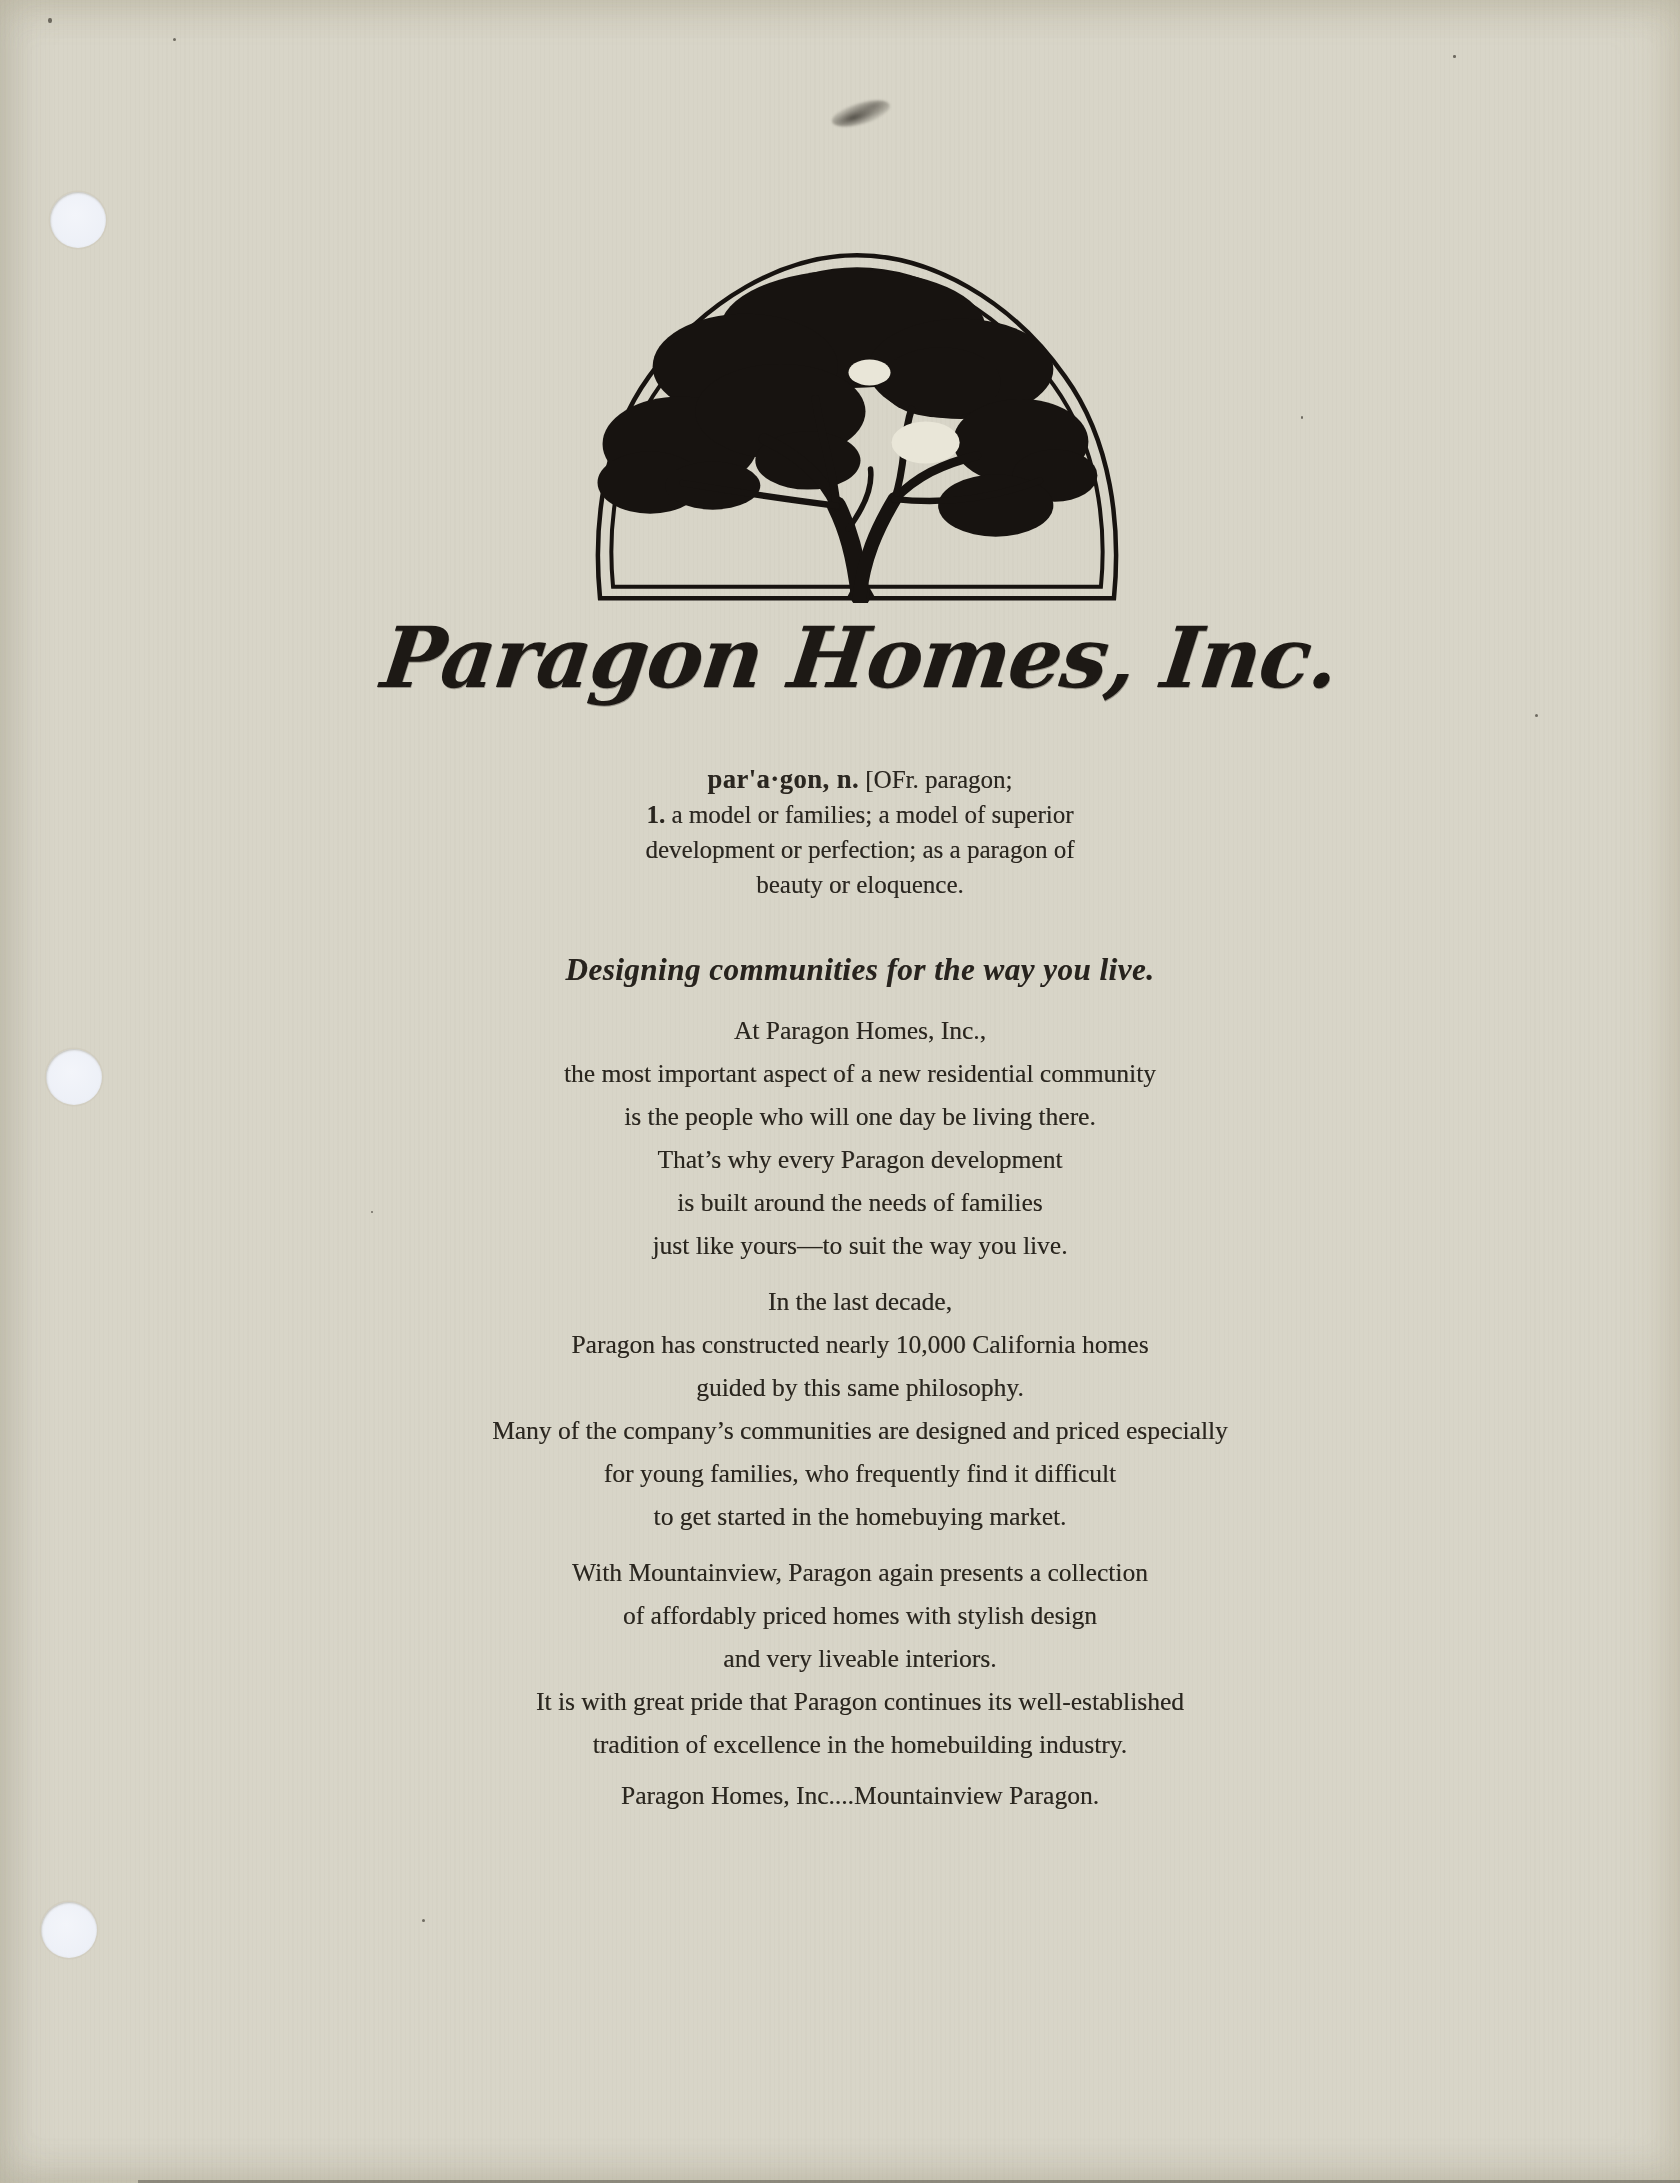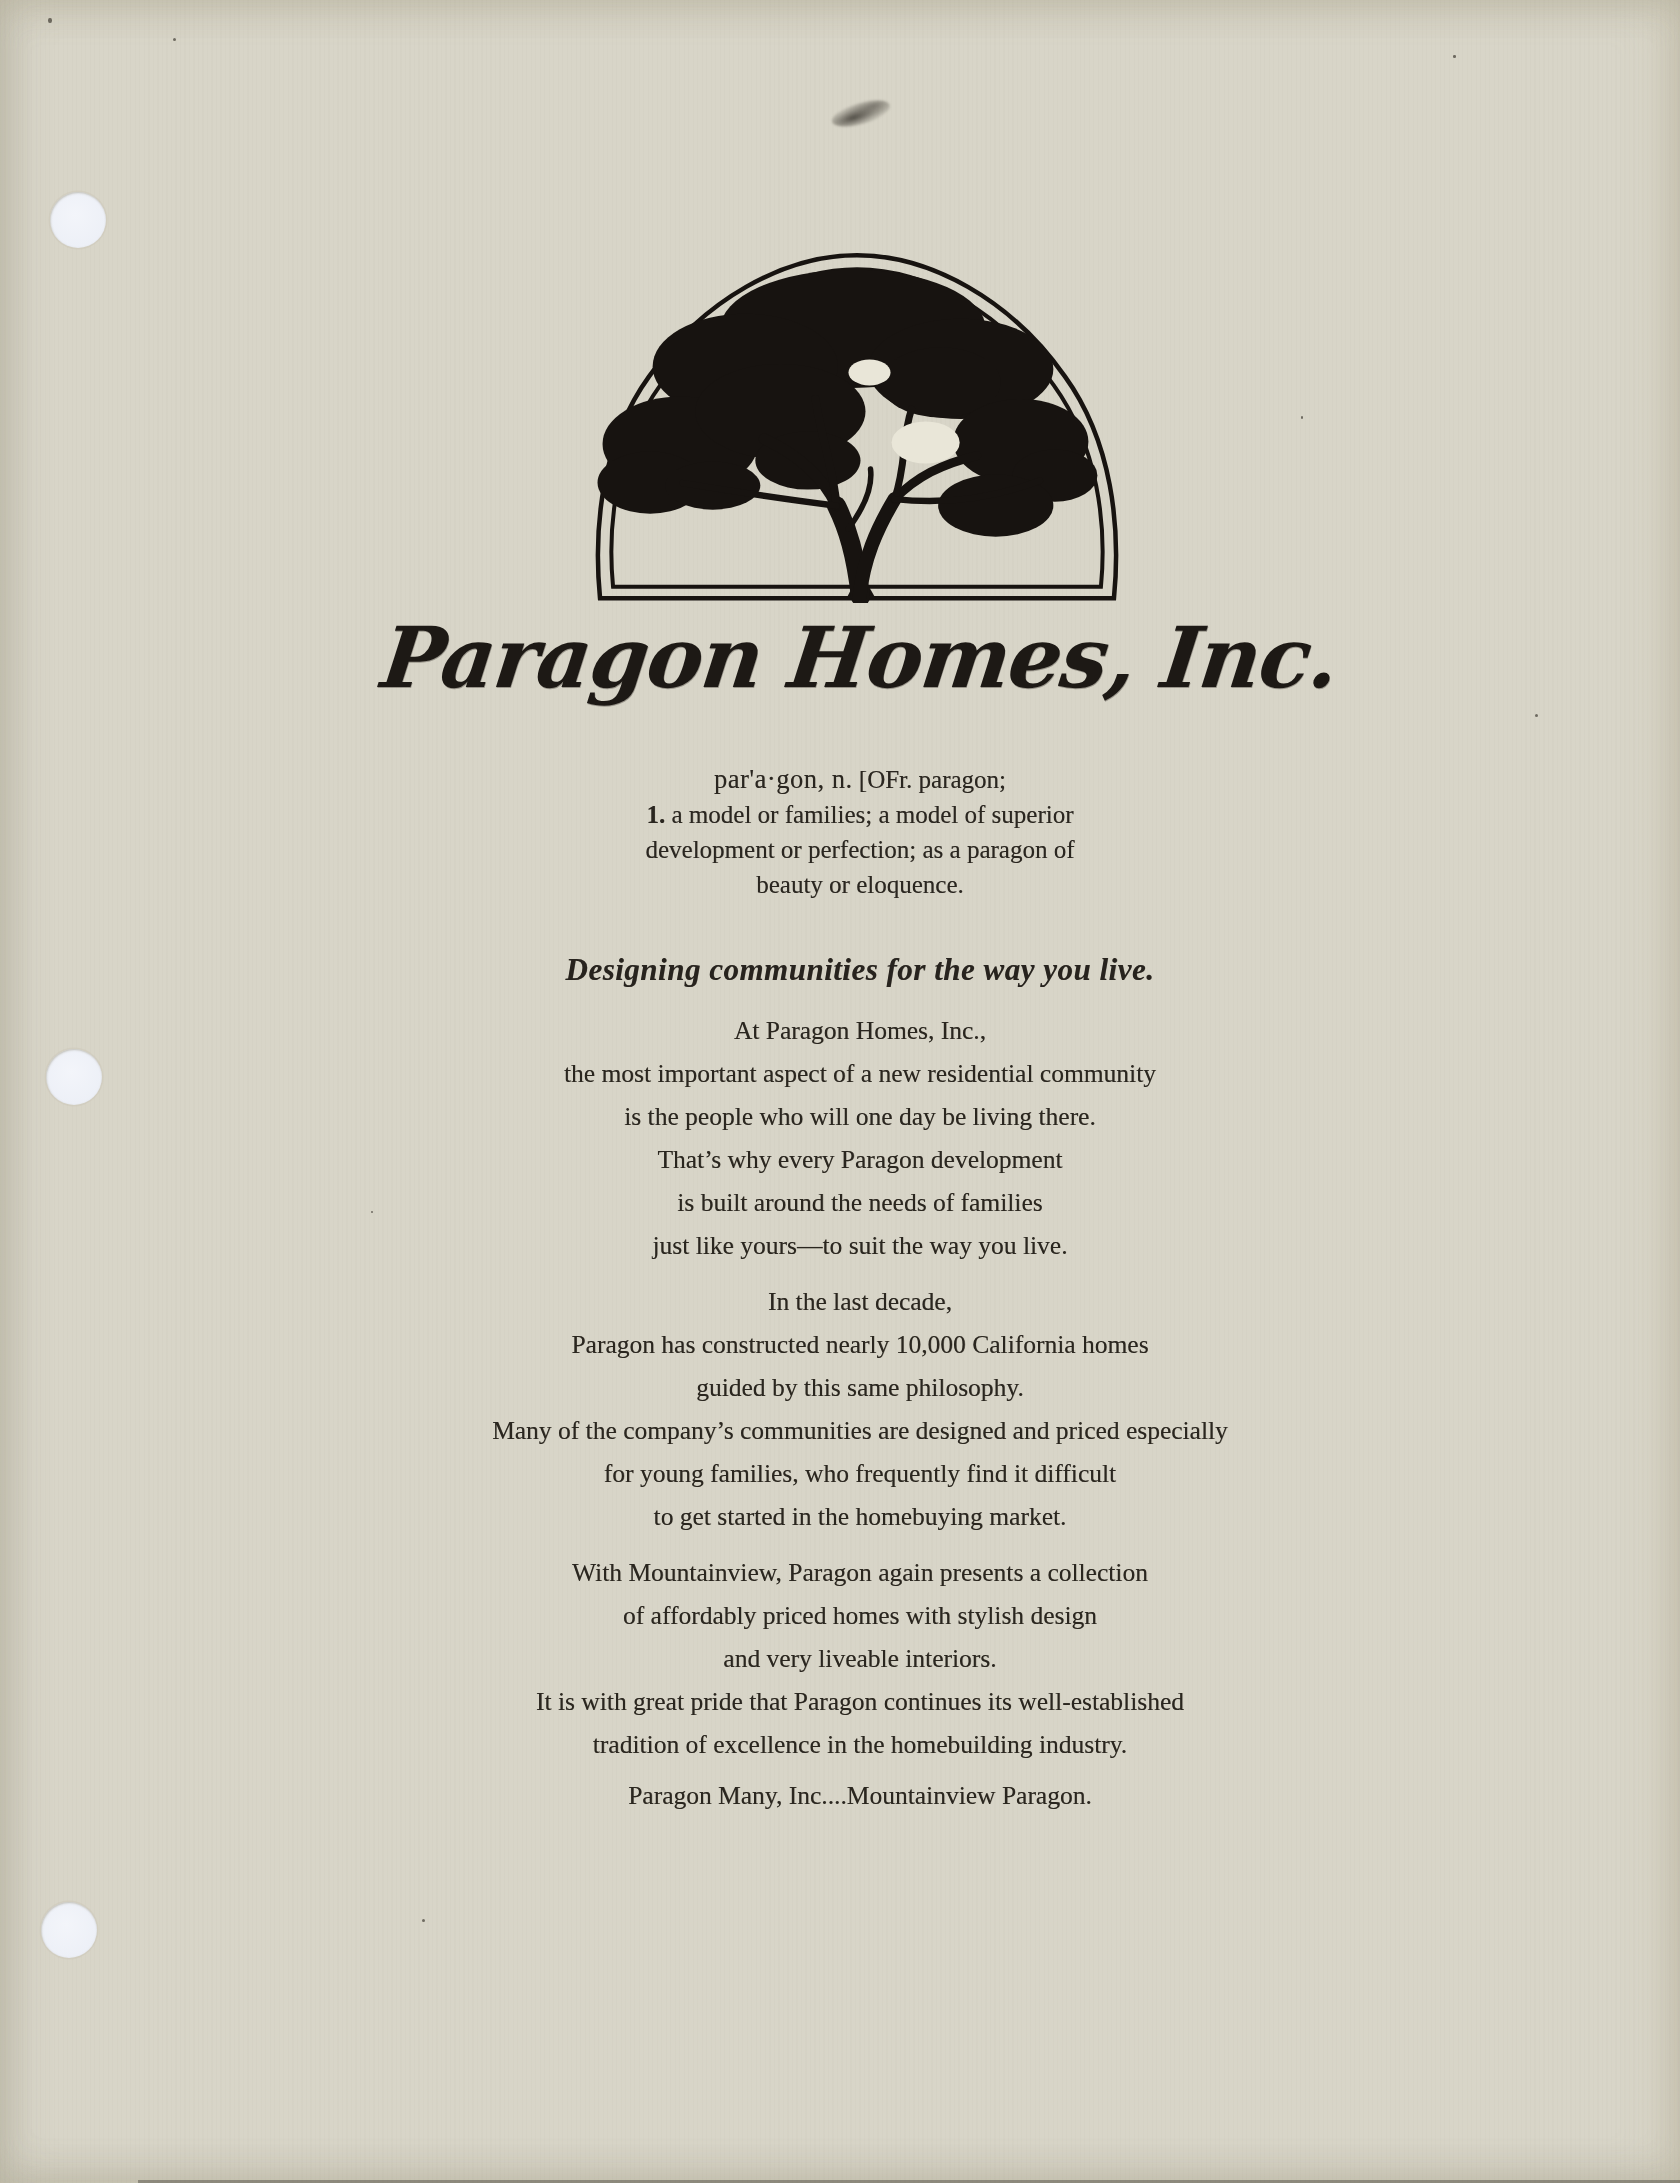--- a/index.html
+++ b/index.html
@@ -88,21 +88,21 @@
   }
 
   .print { text-shadow: 0.3px 0.3px 0.5px rgba(48,42,34,0.45); }
 
   .definition {
     margin-top: 52px;
     font-size: 25px;
     line-height: 35px;
     color: #2a2620;
   }
-  .def-head { font-weight: normal; font-size: 26.5px; letter-spacing: 0.5px; }
+  .def-head { font-weight: bold; font-size: 26.5px; letter-spacing: 0.5px; }
   .bold { font-weight: bold; }
   .ital { }
 
   .tagline {
     margin-top: 50px;
     font-style: italic;
     font-weight: bold;
     font-size: 31px;
     letter-spacing: 0.5px;
     color: #27231e;
@@ -215,18 +215,18 @@
       </div>
     <div class="paragraph print">
         <div class="line">With Mountainview, Paragon again presents a collection</div>
         <div class="line">of affordably priced homes with stylish design</div>
         <div class="line">and very liveable interiors.</div>
         <div class="line">It is with great pride that Paragon continues its well-established</div>
         <div class="line">tradition of excellence in the homebuilding industry.</div>
       </div>
 
     <div class="closing print">
-      <span>Paragon Many, Inc....</span><span class="ital">Mountainview</span><span> Paragon.</span>
+      <span>Paragon Homes, Inc....</span><span class="ital">Mountainview</span><span> Paragon.</span>
     </div>
 
   </div>
 </div>
 
 
 </body></html>

